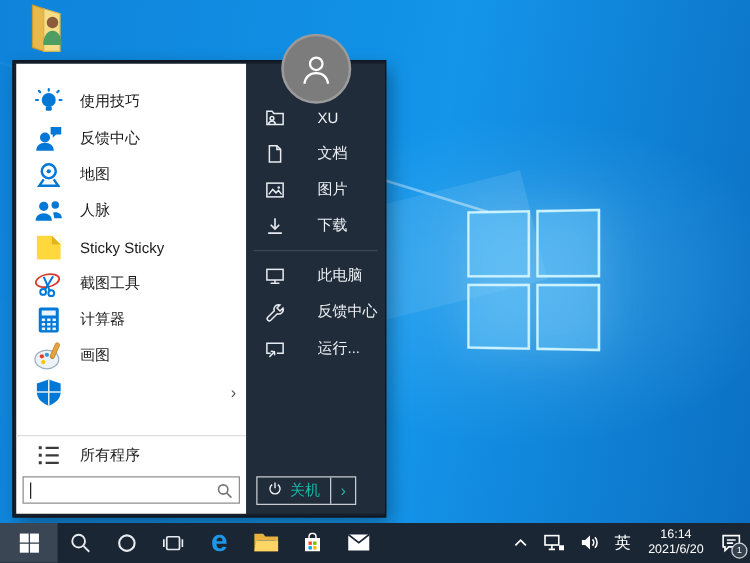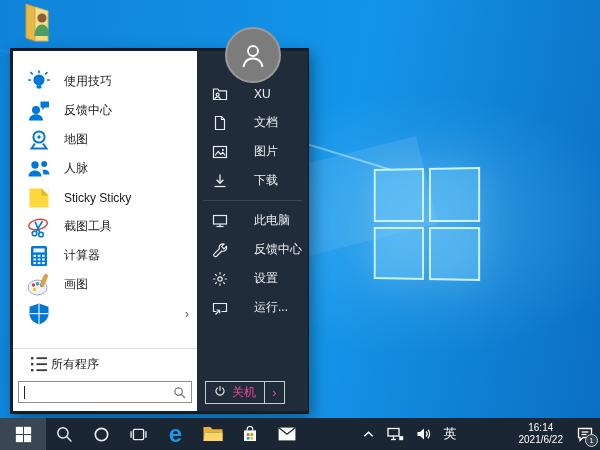--- a/index.html
+++ b/index.html
@@ -27,51 +27,51 @@
   .start-menu{position:absolute;left:10px;top:48px;width:297px;height:364px;
     background:#141f2b;border:1px solid #0e1722;display:flex;box-shadow:4px 6px 14px rgba(0,0,0,.35);}
   .menu-left{width:184px;margin:2px 0 2px 2px;background:#ffffff;display:flex;flex-direction:column;}
   .menu-list{flex:1;padding-top:16px;}
   .lrow{height:29px;display:flex;align-items:center;padding:0 8px 0 14px;gap:13px;cursor:default;}
   .lico{width:24px;height:24px;flex:0 0 24px;display:flex;align-items:center;justify-content:center;}
   .lico svg{width:24px;height:24px;}
   .llbl{font-size:12px;color:#1a1a1a;white-space:nowrap;}
   .subchev{margin-left:auto;color:#555;font-size:13px;line-height:1;}
   .divider-l{height:1px;background:#dcdcdc;margin:4px 0 2px 0;}
-  .allprog{height:26px;display:flex;align-items:center;padding:0 8px 0 14px;font-size:12px;color:#1a1a1a;}
+  .allprog{height:26px;display:flex;align-items:center;padding:0 8px 0 14px;gap:13px;font-size:12px;color:#1a1a1a;}
   .searchbox{margin:4px 5px 8px 5px;height:20px;border:1px solid #8f8f8f;background:#fff;
     display:flex;align-items:center;padding:0 5px;}
   .caret{width:1px;height:13px;background:#222;}
   .searchbox input{flex:1;border:none;outline:none;font-size:11px;padding:0 3px;min-width:0;background:transparent;}
   .mag{margin-left:auto;display:flex;}
 
   .menu-right{flex:1;background:#202c3a;margin:2px 2px 2px 0;position:relative;padding-top:28px;}
   .avatar{position:absolute;left:50%;transform:translateX(-50%);top:-24px;width:52px;height:52px;
     border-radius:50%;background:#7c7c7c;border:2px solid #9b9b9b;display:flex;align-items:center;justify-content:center;z-index:5;}
   .rrow{height:29px;display:flex;align-items:center;padding:0 6px 0 15px;gap:26px;cursor:default;}
   .rico{width:16px;height:16px;flex:0 0 16px;display:flex;align-items:center;justify-content:center;}
   .rico svg{width:16px;height:16px;}
   .rlbl{font-size:12px;color:#eef1f4;white-space:nowrap;}
   .divider-r{height:1px;background:#3c4654;margin:5px 6px;}
   .shutdown{position:absolute;left:8px;bottom:7px;display:inline-flex;align-items:stretch;
-    border:1px solid #c8ccd2;height:21px;color:#ec4899;font-size:12px;}
+    border:1px solid #c8ccd2;height:21px;color:#14b8a6;font-size:12px;}
   .shut-main{display:flex;align-items:center;gap:6px;padding:0 8px;}
   .shut-chev{display:flex;align-items:center;justify-content:center;width:19px;border-left:1px solid #c8ccd2;font-size:13px;}
 
   
   .taskbar{position:absolute;left:0;bottom:0;width:600px;height:32px;background:#1b2634;
     display:flex;align-items:stretch;z-index:10;}
   .tb-btn{width:37px;display:flex;align-items:center;justify-content:center;cursor:default;}
   .tb-btn.start{width:46px;background:#3a4653;}
   .edge-e{font-weight:bold;font-size:24px;color:#1e97ea;line-height:1;}
   .tb-spacer{flex:1;}
   .tray{display:flex;align-items:center;gap:8px;padding-right:5px;}
   .tray-item{display:flex;align-items:center;justify-content:center;height:32px;padding:0 2px;position:relative;}
   .lang{color:#fff;font-size:13px;}
-  .clock{color:#fff;font-size:10px;line-height:12px;text-align:center;padding:0 4px;margin-left:48px;}
+  .clock{color:#fff;font-size:10px;line-height:12px;text-align:center;padding:0 4px;}
   .badge{position:absolute;right:-3px;bottom:3px;width:11px;height:11px;border-radius:50%;
     background:#35404d;border:1px solid #cfd3d8;color:#fff;font-size:7px;line-height:11px;text-align:center;}
 </style>
 </head>
 <body>
 
 <div class="desktop">
   <div class="ray ray1"></div>
   <div class="ray ray2"></div>
   <div class="win-logo">
@@ -297,29 +297,20 @@
           <span class="rico">
             <svg viewBox="0 0 16 16" fill="none" stroke="#e8ecf0" stroke-width="1.2">
               <path d="M10.8 1.8a3.6 3.6 0 0 0-3.4 4.8L2.2 11.8a1.7 1.7 0 0 0 2.4 2.4l5.2-5.2a3.6 3.6 0 0 0 4.6-4.6L12 6.8 9.6 4.4l2.4-2.4c-.4-.1-.8-.2-1.2-.2z"></path>
             </svg>
           </span>
           <span class="rlbl">反馈中心</span>
         </div>
         <div class="rrow">
           <span class="rico">
             <svg viewBox="0 0 16 16" fill="none" stroke="#e8ecf0" stroke-width="1.2">
-              <circle cx="8" cy="8" r="2.2"></circle>
-              <path d="M8 1.2v2.2M8 12.6v2.2M1.2 8h2.2M12.6 8h2.2M3.2 3.2l1.6 1.6M11.2 11.2l1.6 1.6M12.8 3.2l-1.6 1.6M4.8 11.2l-1.6 1.6"></path>
-            </svg>
-          </span>
-          <span class="rlbl">设置</span>
-        </div>
-        <div class="rrow">
-          <span class="rico">
-            <svg viewBox="0 0 16 16" fill="none" stroke="#e8ecf0" stroke-width="1.2">
               <path d="M4.5 11.5h-3v-8h13v8h-5"></path>
               <path d="M3.5 14.5l4-4"></path>
               <path d="M7.8 13.2l-.3-2.9-2.9-.3"></path>
             </svg>
           </span>
           <span class="rlbl">运行...</span>
         </div>
       </div>
     <div class="shutdown">
       <div class="shut-main">
@@ -424,21 +415,21 @@
     <div class="tray-item">
       <svg width="16" height="14" viewBox="0 0 16 14">
         <path d="M1.5 5v4h2.6L8 12.6V1.4L4.1 5z" fill="#fff"></path>
         <path d="M10 4.5a3.6 3.6 0 0 1 0 5M12 2.8a6.2 6.2 0 0 1 0 8.4" fill="none" stroke="#fff" stroke-width="1.3"></path>
       </svg>
     </div>
     <div class="tray-item lang">英</div>
     <div class="tray-item clock">
       <div>
         <div>16:14</div>
-        <div>2021/6/22</div>
+        <div>2021/6/20</div>
       </div>
     </div>
     <div class="tray-item">
       <svg width="16" height="15" viewBox="0 0 16 15" fill="none" stroke="#fff" stroke-width="1.3">
         <path d="M1.5 1.5h13v9H6l-3 3v-3H1.5z"></path>
         <line x1="4.5" y1="5" x2="11.5" y2="5"></line>
           <line x1="4.5" y1="7.5" x2="9.5" y2="7.5"></line>
       </svg>
       <span class="badge">1</span>
     </div>

